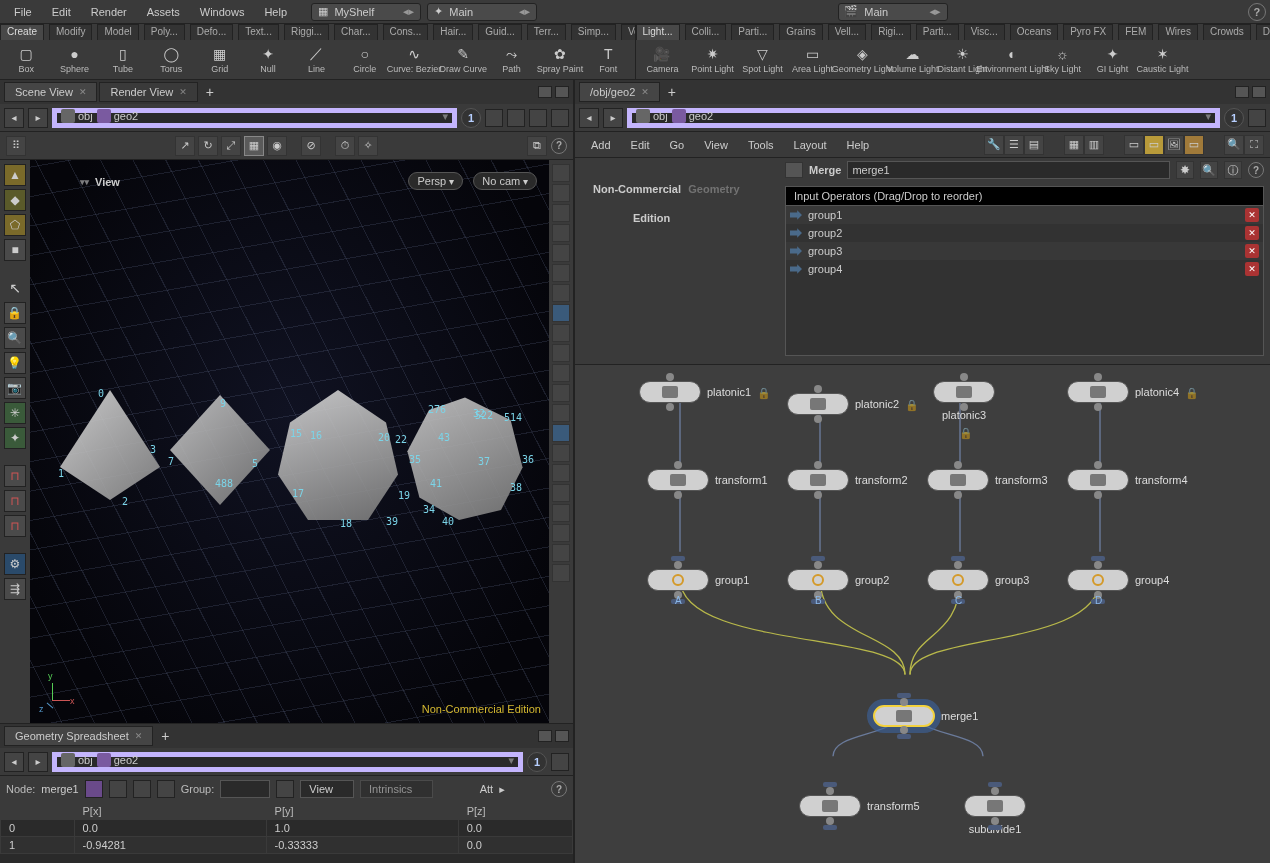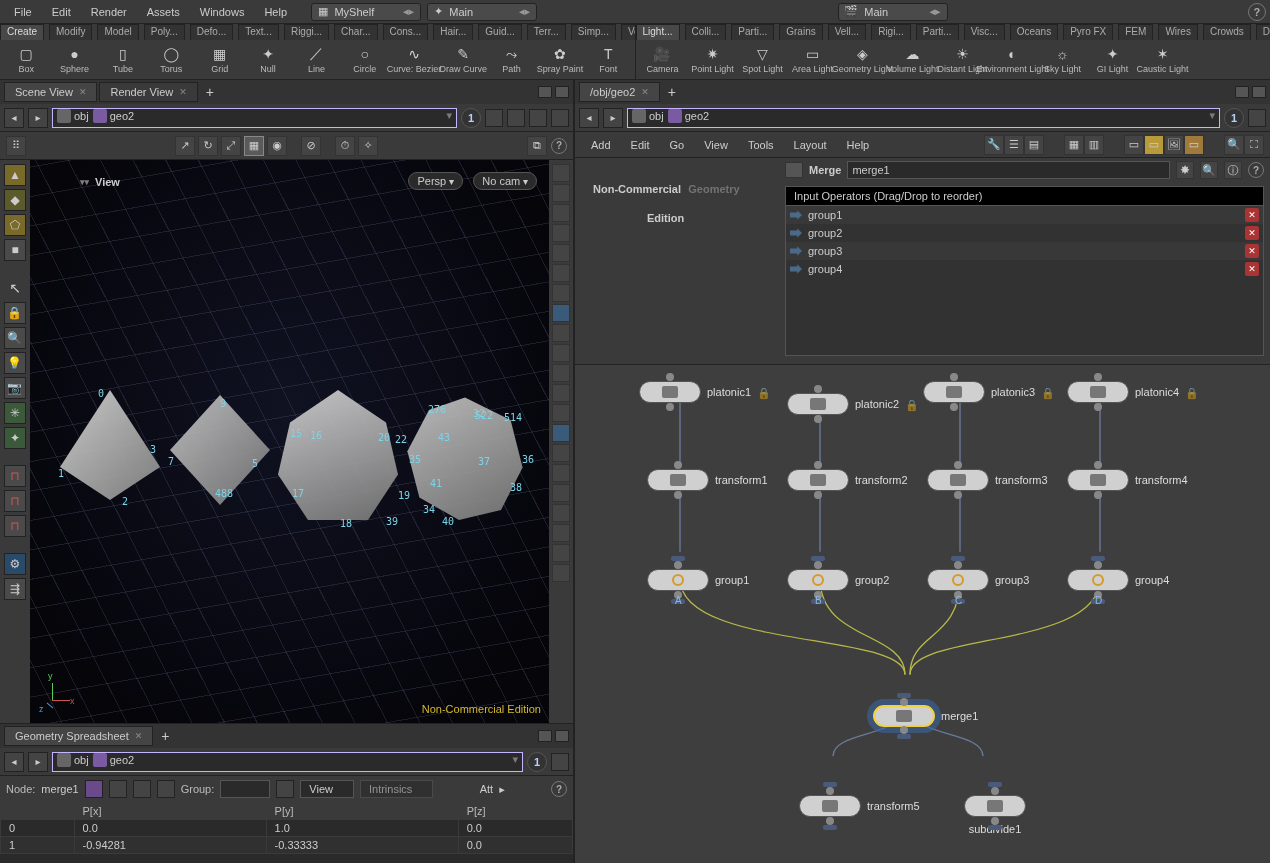--- a/index.html
+++ b/index.html
@@ -26,21 +26,21 @@
 .right{flex:1;display:flex;flex-direction:column}
 .tabs{height:24px;background:#333;display:flex;align-items:center;padding:0 4px}
 .tab{padding:3px 10px;background:#3a3a3a;border:1px solid #222;margin-right:2px;display:flex;align-items:center;gap:6px;cursor:pointer}
 .tab.active{background:#454545}
 .tab .x{opacity:.5;font-size:9px}
 .tab.plus{background:none;border:none;font-size:14px;padding:2px 6px}
 .winbtns{margin-left:auto;display:flex;gap:3px}
 .winbtns span{width:14px;height:12px;background:#555;border:1px solid #222;display:inline-block}
 .pathbar{height:28px;background:#3a3a3a;display:flex;align-items:center;padding:0 4px;gap:4px;border-bottom:1px solid #222}
 .navbtn{width:20px;height:20px;display:flex;align-items:center;justify-content:center;background:#444;border:1px solid #222;cursor:pointer;font-size:10px}
-.pathbox{flex:1;height:20px;background:#2a2a2a;border:1px solid #c4b5fd;display:flex;align-items:flex-start;padding:0 4px;gap:4px}
+.pathbox{flex:1;height:20px;background:#2a2a2a;border:5px solid #c4b5fd;display:flex;align-items:flex-end;padding:0 4px;gap:4px}
 .crumb{display:flex;align-items:center;gap:3px}
 .crumb .ci{width:14px;height:14px;background:#666;border-radius:2px}
 .pin{width:20px;height:20px;border:1px solid #555;border-radius:10px;display:flex;align-items:center;justify-content:center;background:#333;color:#b7cfff;font-weight:bold}
 .smallic{width:18px;height:18px;background:#444;border:1px solid #222;cursor:pointer}
 .vp-toolbar{height:28px;background:#3a3a3a;display:flex;align-items:center;padding:0 6px;gap:4px;border-bottom:1px solid #222}
 .vp-toolbar .grp{display:flex;gap:3px}
 .vp-toolbar .sp{flex:1}
 .ticon{width:20px;height:20px;background:#444;border:1px solid #333;cursor:pointer;display:flex;align-items:center;justify-content:center;font-size:11px}
 .ticon.sel{background:#5a5a5a;border-color:#888}
 .vp-body{flex:1;display:flex;min-height:0}
@@ -395,21 +395,21 @@
         <span class="vnum" style="left:443px;top:248px">32</span>
         <span class="vnum" style="left:393px;top:344px">34</span>
         <span class="vnum" style="left:379px;top:294px">35</span>
         <span class="vnum" style="left:492px;top:294px">36</span>
         <span class="vnum" style="left:448px;top:296px">37</span>
         <span class="vnum" style="left:480px;top:322px">38</span>
         <span class="vnum" style="left:356px;top:356px">39</span>
         <span class="vnum" style="left:412px;top:356px">40</span>
         <span class="vnum" style="left:400px;top:318px">41</span>
         <span class="vnum" style="left:408px;top:272px">43</span>
-        <span class="vnum" style="left:185px;top:328px">488</span>
+        <span class="vnum" style="left:185px;top:318px">488</span>
         <span class="vnum" style="left:445px;top:250px">522</span>
         <span class="vnum" style="left:474px;top:252px">514</span>
         <div class="axis">
           <div class="y"></div>
             <div class="x"></div>
             <div class="z"></div>
           <span class="ly">y</span>
           <span class="lx">x</span>
           <span class="lz">z</span>
         </div>
@@ -564,21 +564,21 @@
       <div class="ticon">🖼</div>
       <div class="ticon" style="background:#a07a3a">▭</div>
       <span style="width:20px"></span>
       <div class="ticon">🔍</div>
       <div class="ticon">⛶</div>
     </div>
 
     <div class="param-pane">
       <div class="wm2">
         <span>Non-Commercial</span> <span style="color:rgba(170,170,170,.5)">Geometry</span><br>
-        <span style="margin-left:54px">Edition</span>
+        <span style="margin-left:40px">Edition</span>
       </div>
       <div class="param-head" style="padding-left:210px">
         <span class="nic"></span>
         <span class="type">Merge</span>
         <input value="merge1" style="">
         <div class="ic gear">✸</div>
         <div class="ic">🔍</div>
         <div class="ic">ⓘ</div>
         <div class="help-ic" style="width:16px;height:16px;font-size:10px">?</div>
       </div>
@@ -643,21 +643,21 @@
           </div>
           <div class="node" style="left: 212px; top: 28px;">
             <div class="body">
               <div class="conn-t"></div>
               <div class="nic"></div>
               <div class="conn-b"></div>
             </div>
             <span class="lbl">platonic2</span>
             <span class="lock">🔒</span>
           </div>
-          <div class="node" style="left: 348px; top: 16px;">
+          <div class="node" style="left: 358px; top: 16px; flex-direction: column;">
             <div class="body">
               <div class="conn-t"></div>
               <div class="nic"></div>
               <div class="conn-b"></div>
             </div>
             <span class="lbl">platonic3</span>
             <span class="lock">🔒</span>
           </div>
           <div class="node" style="left: 492px; top: 16px;">
             <div class="body">

